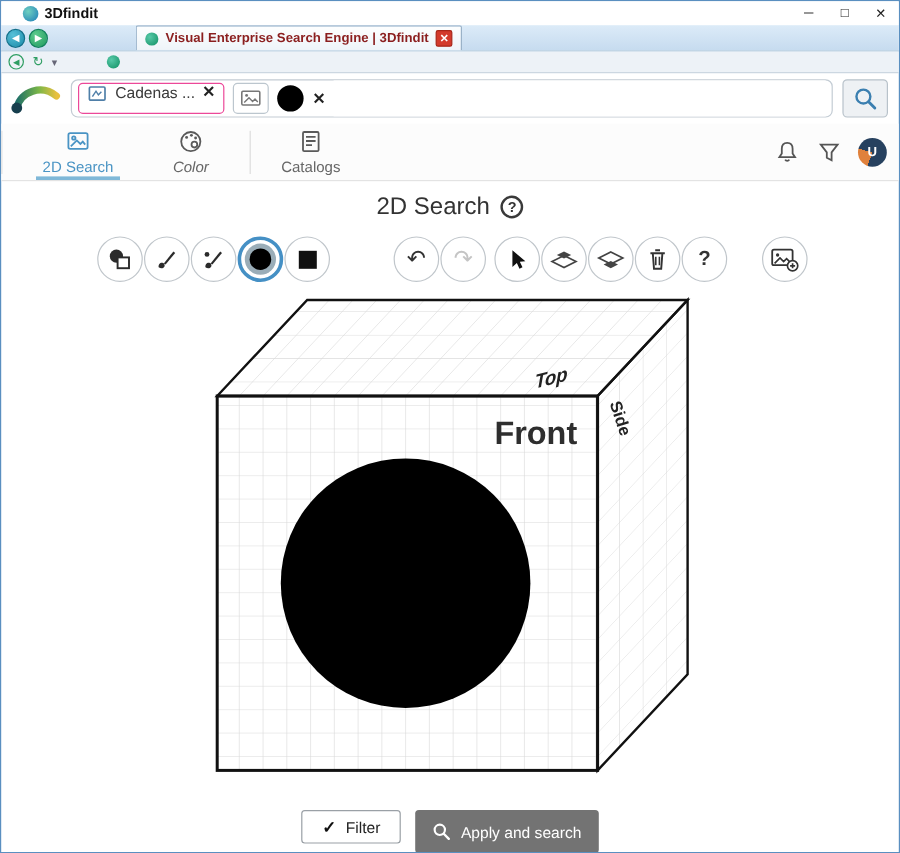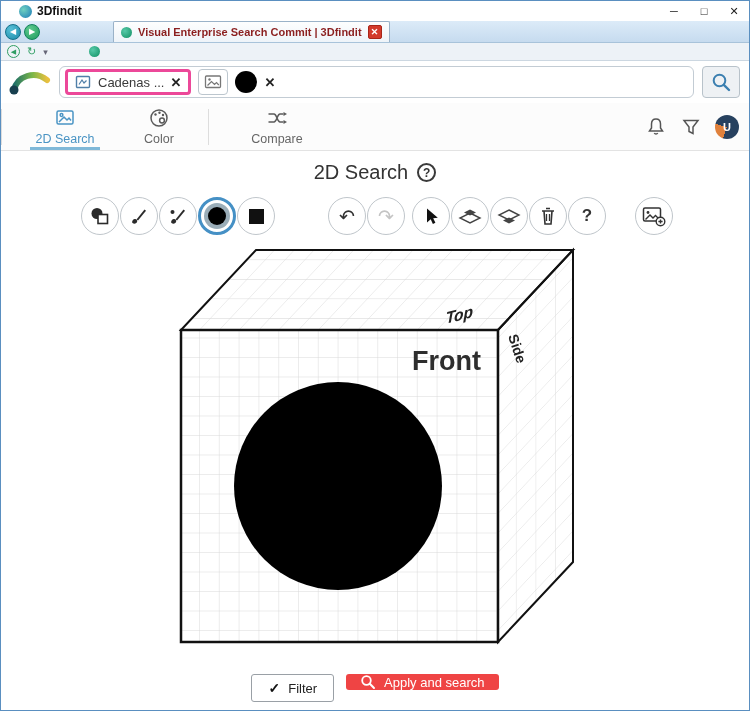--- a/index.html
+++ b/index.html
@@ -24,39 +24,39 @@
 
   .browser-toolbar { height:18px; flex:0 0 auto; background:#edf2f7; border-bottom:1px solid #ccd7e1; display:flex; align-items:center; gap:7px; padding-left:6px; }
   .bt-circle { width:13px; height:13px; border:1px solid #2f9e63; border-radius:50%; color:#2f9e63; font-size:7px; display:flex; align-items:center; justify-content:center; }
   .bt-refresh { color:#2f9e63; font-size:11px; }
   .bt-caret { color:#667; font-size:9px; }
   .bt-favicon { width:11px; height:11px; border-radius:50%; background:radial-gradient(circle at 35% 35%, #57c9a8, #0f8f62); margin-left:34px; }
 
   
   .search-row { display:flex; align-items:center; padding:5px 9px 5px 6px; gap:8px; flex:0 0 auto; }
   .search-box { flex:1; height:32px; border:1px solid #c3ccd4; border-radius:6px; display:flex; align-items:center; padding:0 5px; gap:7px; background:#fff; }
-  .chip { height:26px; border:3px solid #ec4899; border-radius:4px; display:flex; align-items:center; gap:6px; padding:0 7px; background:#fff; }
+  .chip { height:26px; border:1px solid #ec4899; border-radius:4px; display:flex; align-items:flex-start; gap:6px; padding:0 7px; background:#fff; }
   .chip-label { font-size:13px; color:#3a3a3a; white-space:nowrap; }
   .chip-x { font-size:13px; font-weight:bold; color:#222; cursor:pointer; line-height:1; }
   .icon-box { width:30px; height:26px; border:1px solid #bcc6ce; border-radius:4px; display:flex; align-items:center; justify-content:center; background:#fff; }
   .black-dot { width:22px; height:22px; border-radius:50%; background:#000; }
   .search-input { flex:1; border:none; outline:none; font-size:13px; height:100%; font-family:"Liberation Sans",sans-serif; }
   .search-btn { width:38px; height:32px; border:1px solid #b8c2ca; border-radius:4px; background:#eef1f4; display:flex; align-items:center; justify-content:center; cursor:pointer; flex:0 0 auto; }
 
   
   .nav-row { display:flex; align-items:stretch; border-bottom:1px solid #e3e3e3; height:48px; background:#fcfcfc; flex:0 0 auto; }
   .nav-item { display:flex; flex-direction:column; align-items:center; justify-content:center; gap:3px; font-size:12.5px; color:#666; position:relative; cursor:pointer; }
   .nav-item svg { display:block; }
   .nav-item.active { color:#4a94c4; }
   .nav-item.active svg * { stroke:#4a94c4; }
   .nav-item.active::after { content:""; position:absolute; bottom:0; left:4px; right:4px; height:3px; background:#7fb8d8; }
   .n-filter { width:58px; margin-left:4px; }
   .n-3d { width:78px; margin-left:8px; }
   .n-2d { width:78px; margin-left:24px; }
-  .n-color { width:62px; margin-left:24px; }
+  .n-color { width:62px; margin-left:24px;font-style:italic; }
   .n-cat { width:64px; margin-left:18px; }
   .n-comp { width:64px; margin-left:36px; }
   .nav-divider { width:1px; background:#ddd; margin:6px 0 5px; }
   .nav-divider.d2 { margin-left:18px; }
   .nav-right { margin-left:auto; display:flex; align-items:center; gap:14px; padding-right:10px; }
   .avatar { width:24px; height:24px; border-radius:50%; background:conic-gradient(from 200deg, #e0813c 0deg 85deg, #27415f 85deg 360deg); color:#fff; font-size:11px; font-weight:bold; display:flex; align-items:center; justify-content:center; cursor:pointer; }
 
   
   .heading-row { display:flex; align-items:center; justify-content:center; gap:9px; padding:10px 0 6px; flex:0 0 auto; }
   .heading { font-size:20px; color:#333; }
@@ -75,21 +75,21 @@
   .redo-glyph { font-size:19px; color:#c4c4c4; line-height:1; }
   .help-glyph { font-size:17px; font-weight:bold; color:#333; }
 
   
   .canvas-wrap { flex:0 0 auto; margin-top:2px; }
 
   
   .footer { display:flex; justify-content:center; gap:12px; margin-top:14px; flex:0 0 auto; }
   .btn-commit { height:28px; padding:0 16px; border:1px solid #9aa0a6; border-radius:3px; background:#fff; display:flex; align-items:center; gap:8px; font-size:13px; color:#222; cursor:pointer; }
   .check-glyph { font-size:14px; font-weight:bold; color:#111; }
-  .btn-apply { height:16px; padding:0 14px; border:none; border-radius:3px; background:#ef4444; color:#fff; display:flex; align-items:center; gap:8px; font-size:13px; cursor:pointer; }
+  .btn-apply { height:36px; padding:0 14px; border:none; border-radius:3px; background:#737373; color:#fff; display:flex; align-items:center; gap:8px; font-size:13px; cursor:pointer; }
 </style>
 </head>
 <body>
 
 <div class="window">
 
   <div class="titlebar">
     <span class="app-icon"></span>
     <span class="titlebar-title">3Dfindit</span>
     <div class="win-controls">
@@ -97,21 +97,21 @@
       <span class="win-btn">□</span>
       <span class="win-btn">✕</span>
     </div>
   </div>
 
   <div class="tabbar">
     <span class="nav-circle back">◀</span>
     <span class="nav-circle fwd">▶</span>
     <div class="tab">
       <span class="tab-favicon"></span>
-      <span class="tab-title">Visual Enterprise Search Commit | 3Dfindit</span>
+      <span class="tab-title">Visual Enterprise Search Engine | 3Dfindit</span>
       <span class="tab-close">✕</span>
     </div>
   </div>
 
   <div class="browser-toolbar">
     <span class="bt-circle">◀</span>
     <span class="bt-refresh">↻</span>
     <span class="bt-caret">▾</span>
     <span class="bt-favicon"></span>
   </div>
@@ -170,27 +170,26 @@
       <svg width="22" height="22" viewBox="0 0 22 22" fill="none" stroke="#5a5a5a" stroke-width="1.5">
         <circle cx="11" cy="11" r="8"></circle>
         <circle cx="7.5" cy="7.5" r="1.2" fill="#5a5a5a" stroke="none"></circle>
         <circle cx="11.5" cy="5.8" r="1.2" fill="#5a5a5a" stroke="none"></circle>
         <circle cx="15" cy="8" r="1.2" fill="#5a5a5a" stroke="none"></circle>
         <circle cx="14" cy="13.5" r="2.4" fill="#fff"></circle>
       </svg>
       <span>Color</span>
     </div>
     <div class="nav-divider d2"></div>
-    <div class="nav-item n-comp">
+    <div class="nav-item n-cat">
       <svg width="22" height="22" viewBox="0 0 22 22" fill="none" stroke="#5a5a5a" stroke-width="1.5">
-        <path d="M2.5,7 H8 C11,7 11,15 14,15 H17.5 M2.5,15 H8 C11,15 11,7 14,7 H17.5"></path>
-        <polygon points="17.5,5 21,7 17.5,9" fill="#5a5a5a" stroke="none"></polygon>
-        <polygon points="17.5,13 21,15 17.5,17" fill="#5a5a5a" stroke="none"></polygon>
-      </svg>
-      <span>Compare</span>
+        <rect x="4.5" y="3" width="13" height="16" rx="1"></rect>
+        <path d="M7,7 H15 M7,10.5 H15 M7,14 H12"></path>
+      </svg>
+      <span>Catalogs</span>
     </div>
     <div class="nav-right">
       <svg width="22" height="22" viewBox="0 0 22 22" fill="none" stroke="#555" stroke-width="1.5">
         <path d="M11,3 C8,3 6.5,5 6.5,8 V12 L4.5,15 H17.5 L15.5,12 V8 C15.5,5 14,3 11,3 Z"></path>
         <path d="M9.3,17 a1.9,1.9 0 0 0 3.4,0"></path>
       </svg>
       <svg width="20" height="20" viewBox="0 0 20 20" fill="none" stroke="#555" stroke-width="1.5">
         <path d="M3,3.5 H17 L12,10 V16.5 L8,14.5 V10 Z"></path>
       </svg>
       <div class="avatar">

